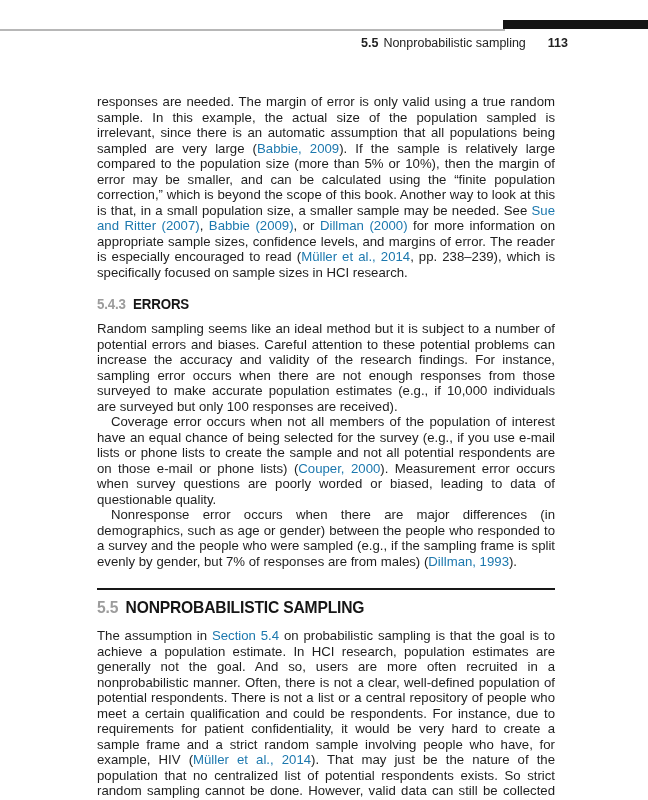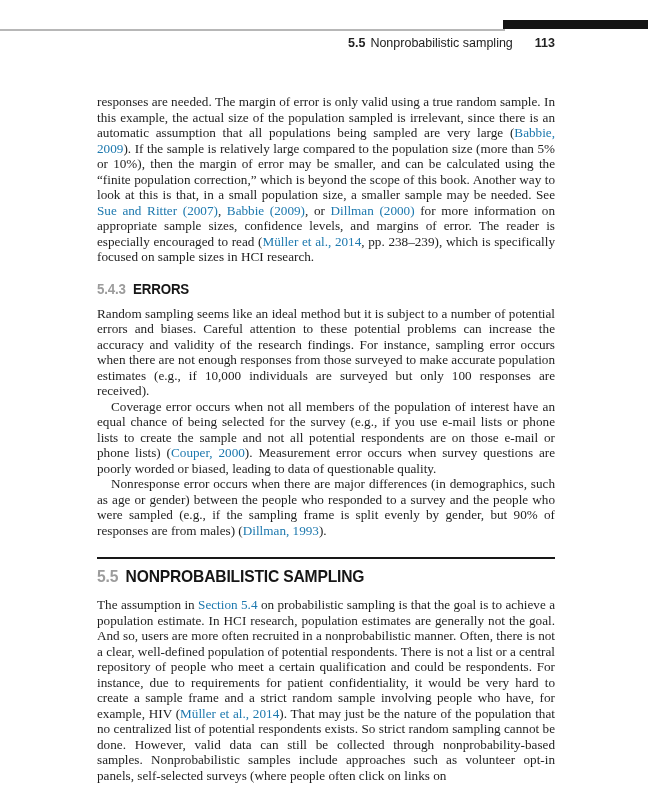--- a/index.html
+++ b/index.html
@@ -29,40 +29,40 @@
     left: 0;
     top: 29px;
     width: 505px;
     height: 2px;
     background: #b7b7b7;
   }
   .running-head {
     position: absolute;
     top: 36px;
     left: 0;
-    right: 93px;
+    right: 80px;
     text-align: right;
     font-family: "Liberation Sans", sans-serif;
     font-size: 12.5px;
     color: #222222;
     white-space: nowrap;
   }
   .rh-num { font-weight: bold; margin-right: 5px; }
   .rh-title { font-weight: normal; }
   .rh-page { font-weight: bold; margin-left: 22px; }
   
   .content {
     position: absolute;
     left: 97px;
     top: 94px;
     width: 458px;
   }
   p.body {
     margin: 0;
-    font-family: Liberation Serif, serif;
+    font-family: Liberation Sans, sans-serif;
     font-size: 13.2px;
     line-height: 15.5px;
     color: #1e1e1e;
     text-align: justify;
   }
   p.body.indent { text-indent: 14px; }
   .ref-link { color: #1c78ae; }
   
   .h2 {
     margin: 16px 0 9px 0;
@@ -108,21 +108,21 @@
   <div class="content">
 
     <p class="body"><span>responses are needed. The margin of error is only valid using a true random sample. In this example, the actual size of the population sampled is irrelevant, since there is an automatic assumption that all populations being sampled are very large (</span><span class="ref-link">Babbie, 2009</span><span>). If the sample is relatively large compared to the population size (more than 5% or 10%), then the margin of error may be smaller, and can be calculated using the “finite population correction,” which is beyond the scope of this book. Another way to look at this is that, in a small population size, a smaller sample may be needed. See </span><span class="ref-link">Sue and Ritter (2007)</span><span>, </span><span class="ref-link">Babbie (2009)</span><span>, or </span><span class="ref-link">Dillman (2000)</span><span> for more information on appropriate sample sizes, confidence levels, and margins of error. The reader is especially encouraged to read (</span><span class="ref-link">Müller et al., 2014</span><span>, pp. 238–239), which is specifically focused on sample sizes in HCI research.</span></p>
 
     <div class="h2">
       <span class="hnum">5.4.3</span><span class="htitle">ERRORS</span>
     </div>
 
     <p class="body"><span>Random sampling seems like an ideal method but it is subject to a number of potential errors and biases. Careful attention to these potential problems can increase the accuracy and validity of the research findings. For instance, sampling error occurs when there are not enough responses from those surveyed to make accurate population estimates (e.g., if 10,000 individuals are surveyed but only 100 responses are received).</span></p>
     <p class="body indent"><span>Coverage error occurs when not all members of the population of interest have an equal chance of being selected for the survey (e.g., if you use e-mail lists or phone lists to create the sample and not all potential respondents are on those e-mail or phone lists) (</span><span class="ref-link">Couper, 2000</span><span>). Measurement error occurs when survey questions are poorly worded or biased, leading to data of questionable quality.</span></p>
-    <p class="body indent"><span>Nonresponse error occurs when there are major differences (in demographics, such as age or gender) between the people who responded to a survey and the people who were sampled (e.g., if the sampling frame is split evenly by gender, but 90% of responses are from males) (</span><span class="ref-link">Dillman, 1993</span><span>).</span></p>
+    <p class="body indent"><span>Nonresponse error occurs when there are major differences (in demographics, such as age or gender) between the people who responded to a survey and the people who were sampled (e.g., if the sampling frame is split evenly by gender, but 7% of responses are from males) (</span><span class="ref-link">Dillman, 1993</span><span>).</span></p>
 
     <div class="section-rule"></div>
 
     <div class="h1">
       <span class="hnum">5.5</span><span class="htitle">NONPROBABILISTIC SAMPLING</span>
     </div>
 
     <p class="body"><span>The assumption in </span><span class="ref-link">Section 5.4</span><span> on probabilistic sampling is that the goal is to achieve a population estimate. In HCI research, population estimates are generally not the goal. And so, users are more often recruited in a nonprobabilistic manner. Often, there is not a clear, well-defined population of potential respondents. There is not a list or a central repository of people who meet a certain qualification and could be respondents. For instance, due to requirements for patient confidentiality, it would be very hard to create a sample frame and a strict random sample involving people who have, for example, HIV (</span><span class="ref-link">Müller et al., 2014</span><span>). That may just be the nature of the population that no centralized list of potential respondents exists. So strict random sampling cannot be done. However, valid data can still be collected through nonprobability-based samples. Nonprobabilistic samples include approaches such as volunteer opt-in panels, self-selected surveys (where people often click on links on</span></p>
 
   </div>

